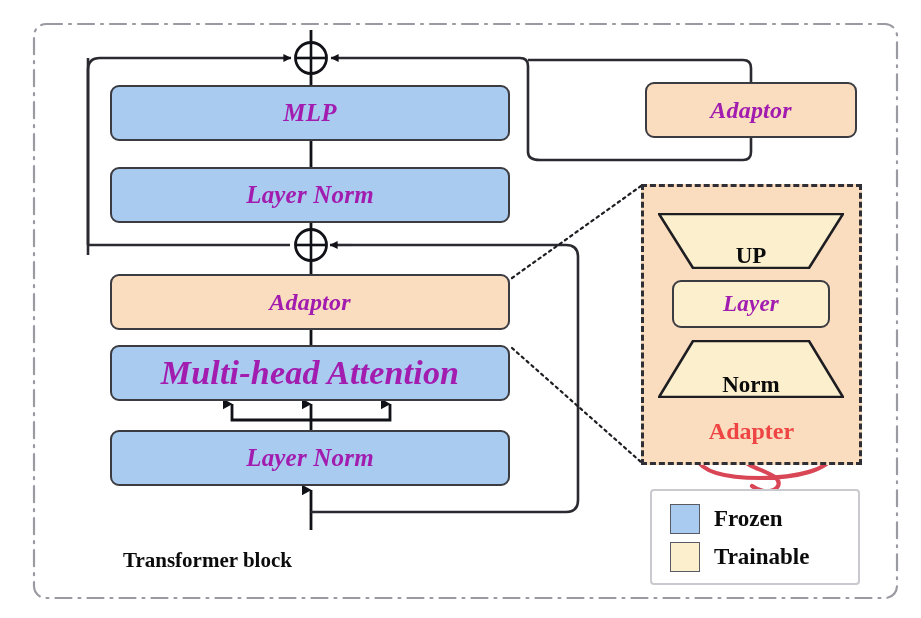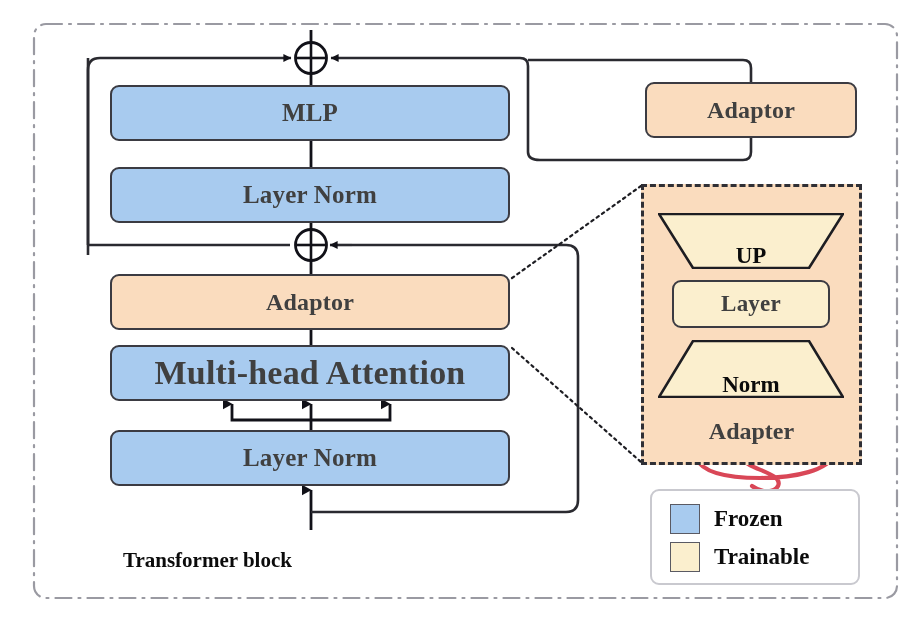--- a/index.html
+++ b/index.html
@@ -12,23 +12,24 @@
   #stage{position:absolute;left:0;top:0;width:921px;height:618px;}
   #svgroot{position:absolute;left:0;top:0;width:921px;height:618px;}
 
   .blk{
     position:absolute;
     box-sizing:border-box;
     border:2.5px solid #3b3b42;
     border-radius:9px;
     display:flex;align-items:center;justify-content:center;
     font-weight:bold;
-    color:#404040;
+    color:#a21caf;
     letter-spacing:.2px;
     white-space:nowrap;
+    font-style:italic;
   }
   .blk.frozen{background:#a8cbef;}
   .blk.adaptor{background:#fadcbe;}
   .blk.trainable{background:#fbefce;}
 
   #mlp{left:110px;top:85px;width:400px;height:56px;font-size:25px;}
   #ln-top{left:110px;top:167px;width:400px;height:56px;font-size:25px;}
   #adaptor-top{left:645px;top:82px;width:212px;height:56px;font-size:24px;}
   #adaptor-mid{left:110px;top:274px;width:400px;height:56px;font-size:24px;}
   #mha{left:110px;top:345px;width:400px;height:56px;font-size:34px;}
@@ -56,30 +57,30 @@
     font-weight:bold;font-size:23px;color:#0b0b0b;
     white-space:nowrap;
   }
   #up-trap{left:658px;top:213px;width:186px;height:56px;}
   #down-trap{left:658px;top:340px;width:186px;height:58px;}
   .trap span{position:relative;z-index:2;}
   .trap svg{position:absolute;left:0;top:0;width:100%;height:100%;z-index:1;}
 
   #adapter-caption{
     position:absolute;left:641px;top:418px;width:221px;
-    text-align:center;font-size:24px;font-weight:bold;color:#404040;
+    text-align:center;font-size:24px;font-weight:bold;color:#ef4444;
   }
 
   
   #legend{
     position:absolute;left:650px;top:489px;width:210px;height:96px;
     box-sizing:border-box;
     background:#ffffff;
     border:2px solid #c9c9cf;
-    border-radius:9px;
+    border-radius:4px;
     padding:9px 0 0 18px;
   }
   .legend-row{display:flex;align-items:center;height:38px;}
   .swatch{
     width:30px;height:30px;box-sizing:border-box;
     border:1.6px solid #5a5a63;margin-right:14px;flex:none;
   }
   .sw-frozen{background:#a8cbef;}
   .sw-trainable{background:#fbefce;}
   .legend-label{font-size:23px;font-weight:bold;color:#0b0b0b;}

